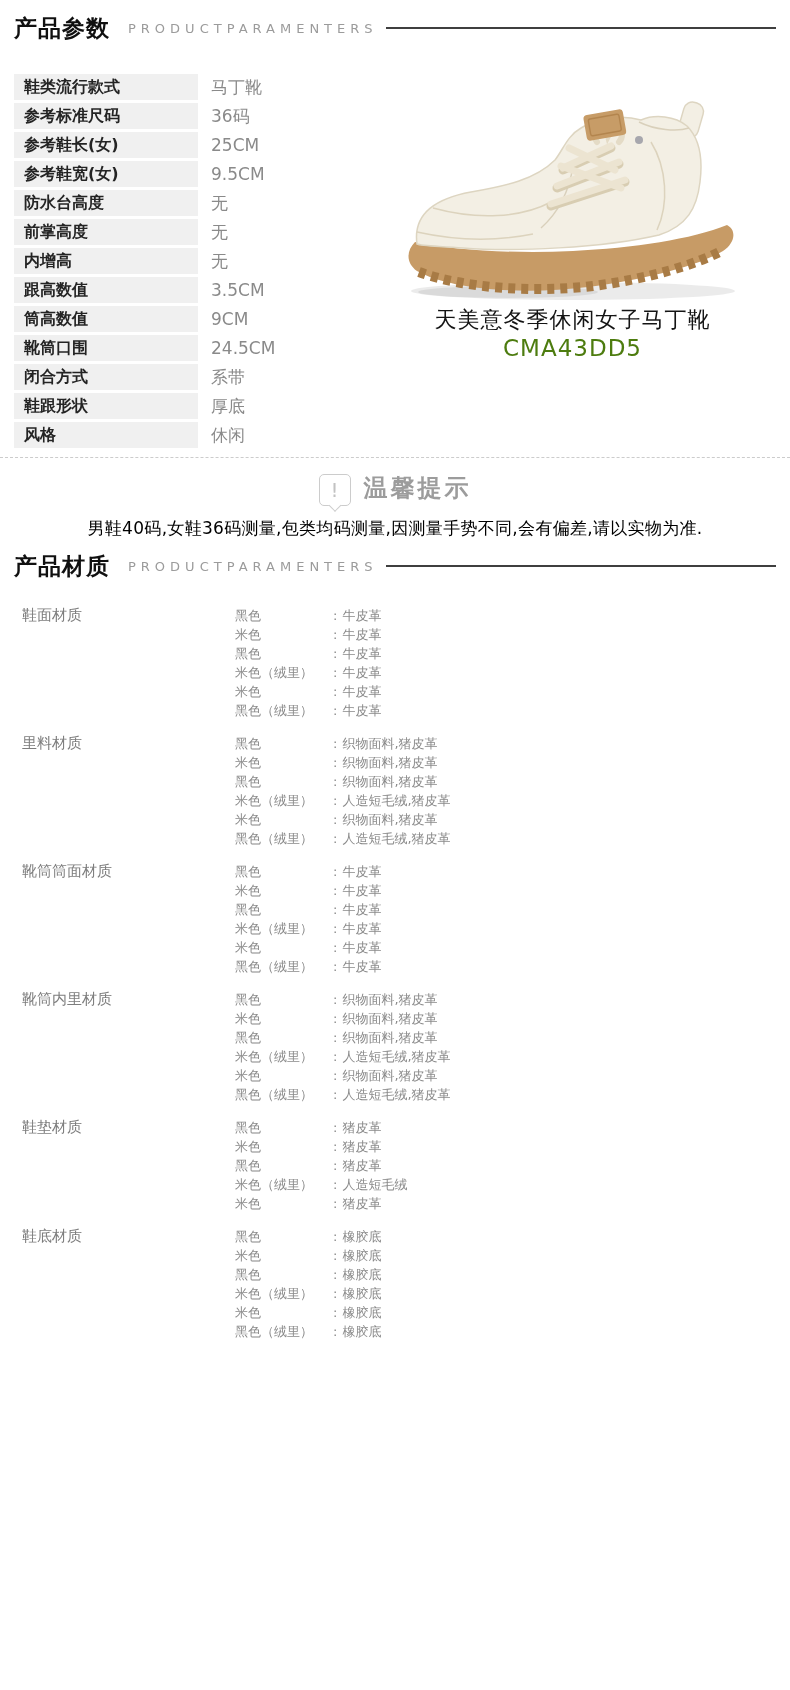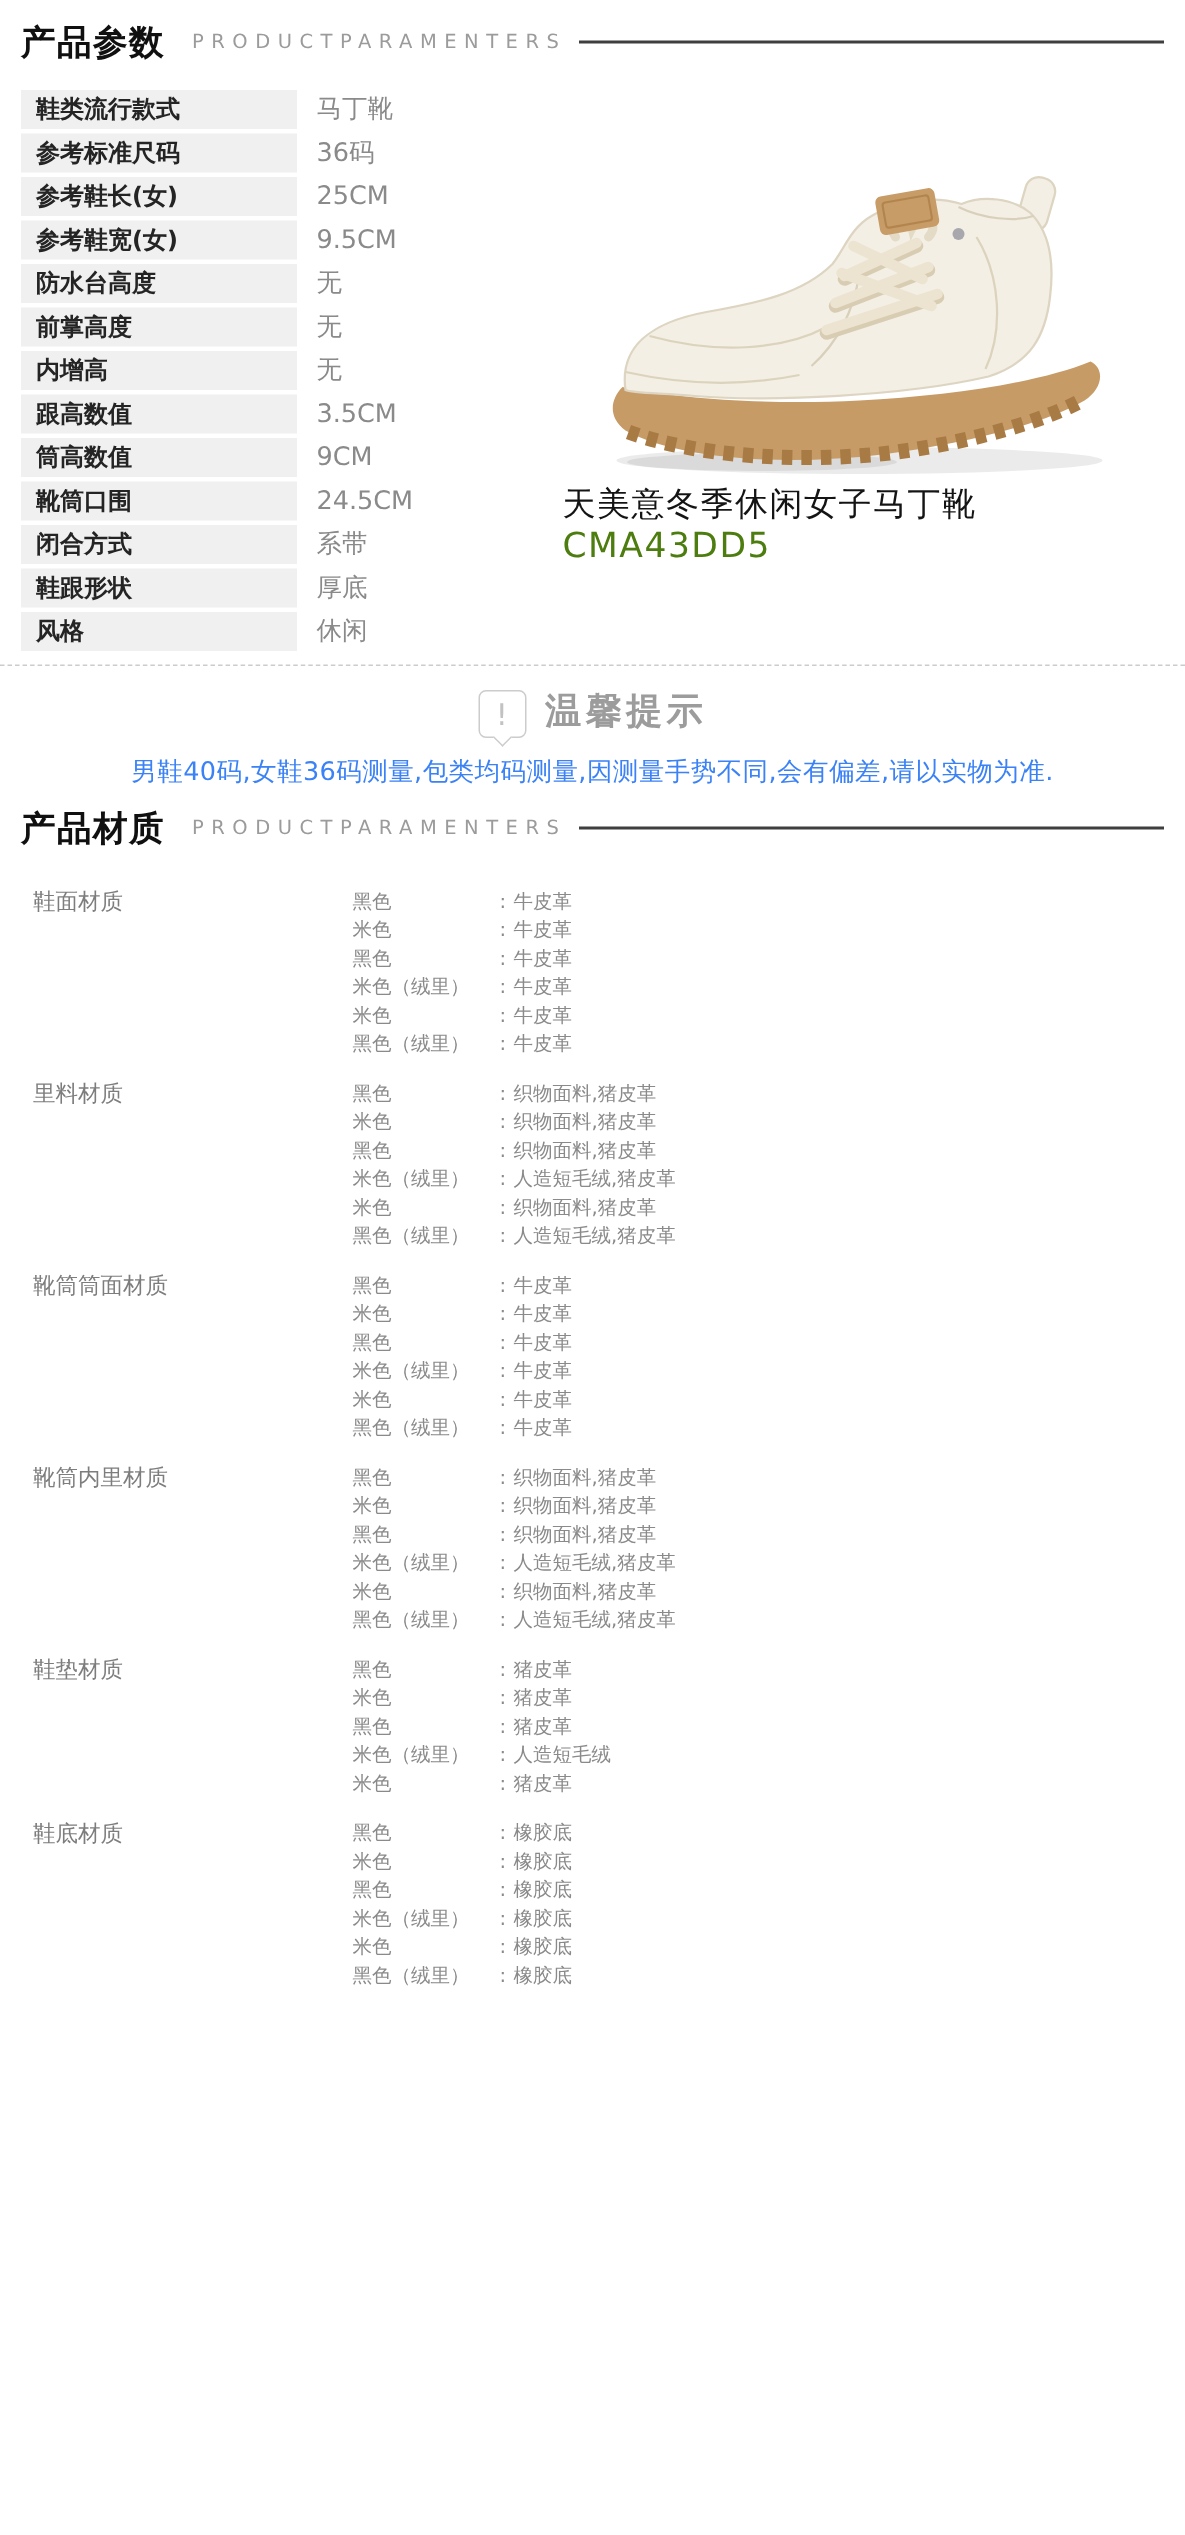--- a/index.html
+++ b/index.html
@@ -10,31 +10,31 @@
     color:#222222;
   }
   
   .sec-header { display:flex; align-items:center; padding:0 14px; height:40px; }
   .sec-header.first { padding-top:8px; }
   .sec-title { font-size:23px; font-weight:bold; color:#101010; letter-spacing:1px; white-space:nowrap; }
   .sec-sub { margin-left:18px; font-size:13px; color:#9b9b9b; letter-spacing:5px; white-space:nowrap; }
   .sec-rule { flex:1; height:0; border-top:2px solid #3f3f3f; margin-left:8px; }
 
   
-  .spec-table { width:400px; margin:12px 0 0 14px; }
+  .spec-table { width:400px; margin:26px 0 0 14px; }
   .spec-row { display:flex; margin-bottom:3px; }
   .spec-label {
     width:184px; height:26px; line-height:26px; background:#f0f0f0;
     font-weight:bold; font-size:16px; color:#242424;
     padding-left:10px; box-sizing:border-box; white-space:nowrap;
   }
   .spec-value { margin-left:13px; line-height:26px; font-size:17px; color:#8a8a8a; white-space:nowrap; }
 
   
-  .product-figure { position:absolute; left:375px; top:112px; width:395px; margin:0; }
+  .product-figure { position:absolute; left:375px; top:96px; width:395px; margin:0; text-align:center; }
   .shoe-svg { display:block; margin:0 auto; }
   .product-title { font-size:22px; color:#141414; margin-top:4px; letter-spacing:1px; white-space:nowrap; }
   .product-model { font-size:23px; color:#4d7c0f; letter-spacing:1px; }
 
   
   .dashed-sep { border:none; border-top:1px dashed #cccccc; margin:9px 0 0 0; }
 
   
   .tip-section { margin-top:12px; }
   .tip-head { display:flex; align-items:flex-start; justify-content:center; gap:13px; }
@@ -43,21 +43,21 @@
     position:relative; display:flex; align-items:center; justify-content:center;
     font-size:20px; color:#c2c2c2; background:#ffffff; flex:0 0 auto; margin-top:4px;
   }
   .tip-icon::after {
     content:""; position:absolute; bottom:-5px; left:50%;
     width:8px; height:8px; background:#ffffff;
     border-right:1px solid #cccccc; border-bottom:1px solid #cccccc;
     transform:translateX(-50%) rotate(45deg);
   }
   .tip-title { font-size:24px; font-weight:bold; color:#9c9c9c; letter-spacing:3px; line-height:36px; }
-  .tip-body { text-align:center; font-size:17px; color:#3b82f6; margin:11px 10px 0; letter-spacing:0.3px; }
+  .tip-body { text-align:center; font-size:17px; color:#000000; margin:11px 10px 0; letter-spacing:0.3px; }
 
   
   .materials-header { margin-top:6px; }
   .materials { margin:20px 0 0 22px; }
   .mat-group { display:flex; margin-bottom:14px;gap:28px; }
   .mat-label { width:185px; font-size:15px; line-height:19px; color:#7d7d7d; white-space:nowrap; }
   .mat-rows { flex:1; }
   .mat-line { font-size:13px; line-height:19px; color:#8a8a8a; white-space:nowrap; }
   .mat-color { display:inline-block; width:98px; vertical-align:top; }
   .mat-sep { margin-right:5px; }

